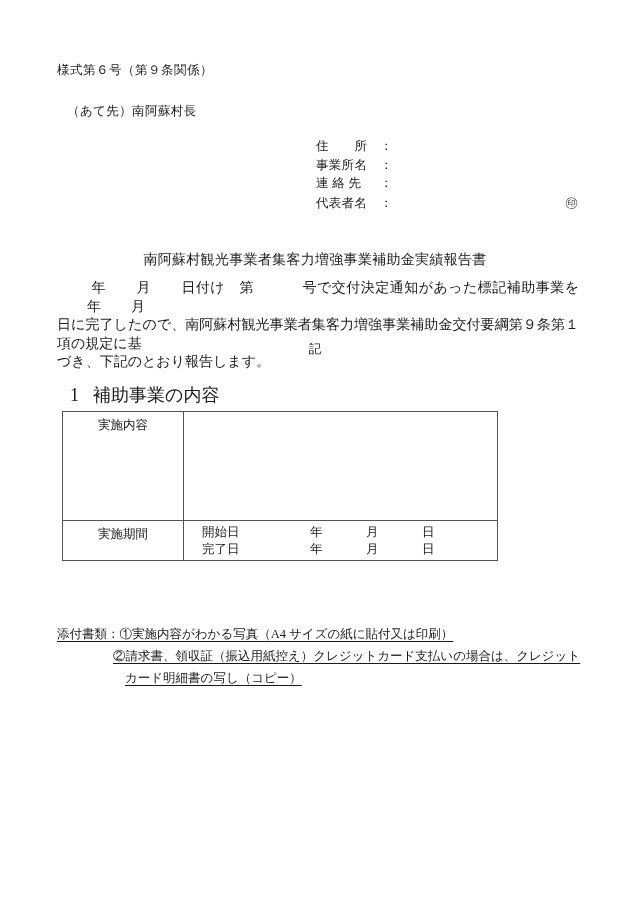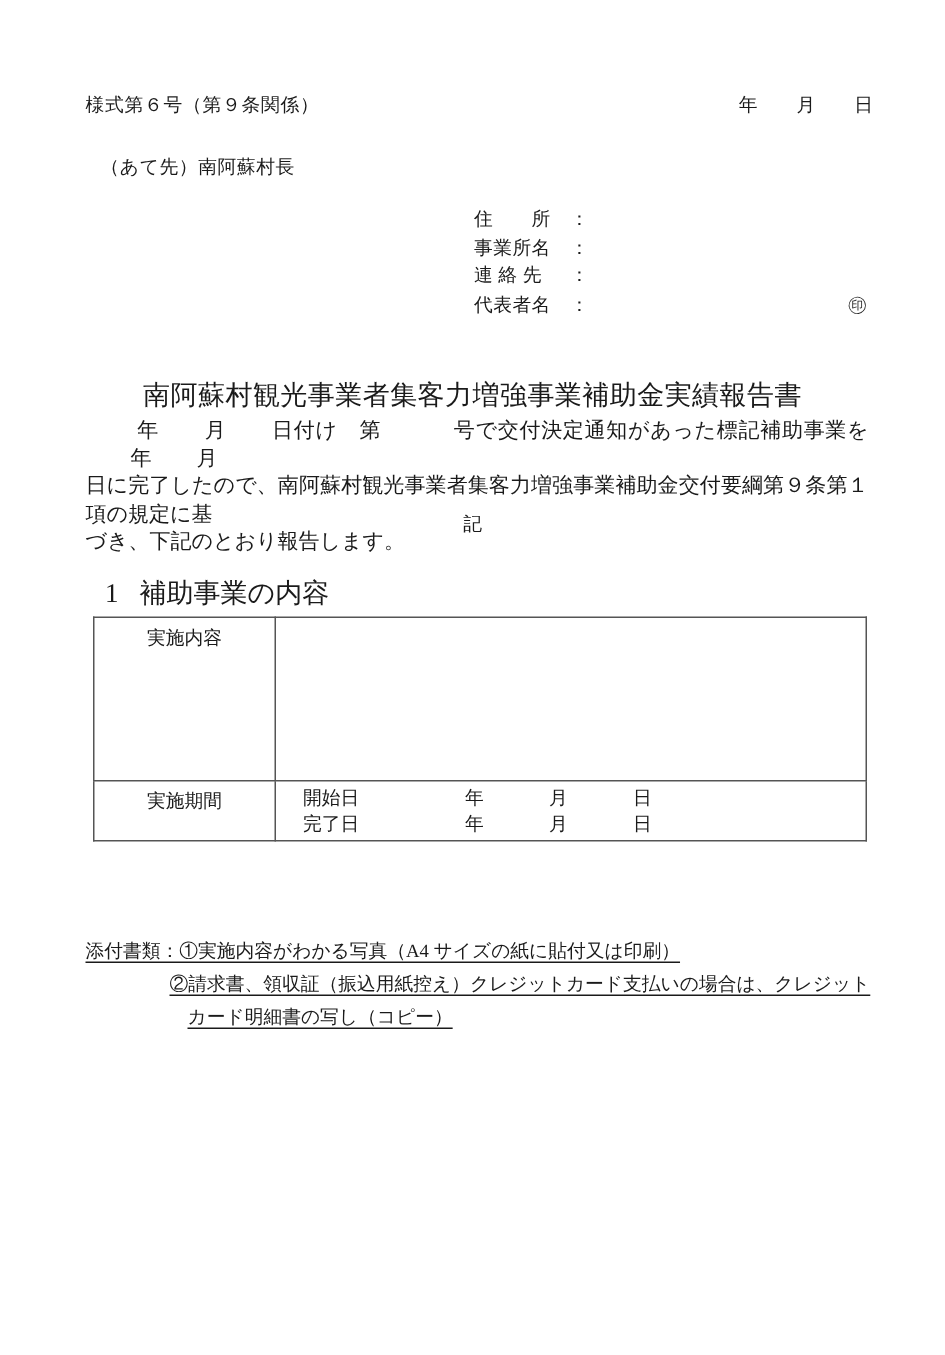--- a/index.html
+++ b/index.html
@@ -84,21 +84,21 @@
     font-size: 13px;
   }
 
   
   .doc-title {
     position: absolute;
     left: 0;
     right: 0;
     top: 251px;
     text-align: center;
-    font-size: 18px;
+    font-size: 14px;
     letter-spacing: 0.3px;
   }
 
   
   .body-text {
     position: absolute;
     left: 57px;
     top: 279px;
     width: 522px;
     font-size: 14px;
@@ -126,21 +126,21 @@
     font-size: 18px;
     white-space: nowrap;
   }
   .section-heading .num { margin-right: 14px; }
 
   
   .tbl {
     position: absolute;
     left: 62px;
     top: 411px;
-    width: 516px;
+    width: 436px;
     border-collapse: collapse;
     font-size: 12.5px;
   }
   .tbl td {
     border: 1px solid #555;
     padding: 0;
     vertical-align: top;
   }
   .tbl td.label {
     width: 120px;
@@ -188,23 +188,20 @@
   .attach-line.l2 { padding-left: 56px; }
   .attach-line.l3 { padding-left: 68px; }
 </style>
 </head>
 <body>
 
 <div class="page">
 
   <div class="form-no">様式第６号（第９条関係）</div>
 
-  <div class="date-line">
-    <span>年</span><span class="sp"></span><span>月</span><span class="sp"></span><span>日</span>
-  </div>
 
   <div class="addressee">（あて先）南阿蘇村長</div>
 
   <div class="applicant">
     <div class="applicant-row">
       <span class="applicant-label spread">住　　所</span>
         <span class="applicant-colon">：</span>
     </div>
     <div class="applicant-row">
       <span class="applicant-label spread">事業所名</span>

